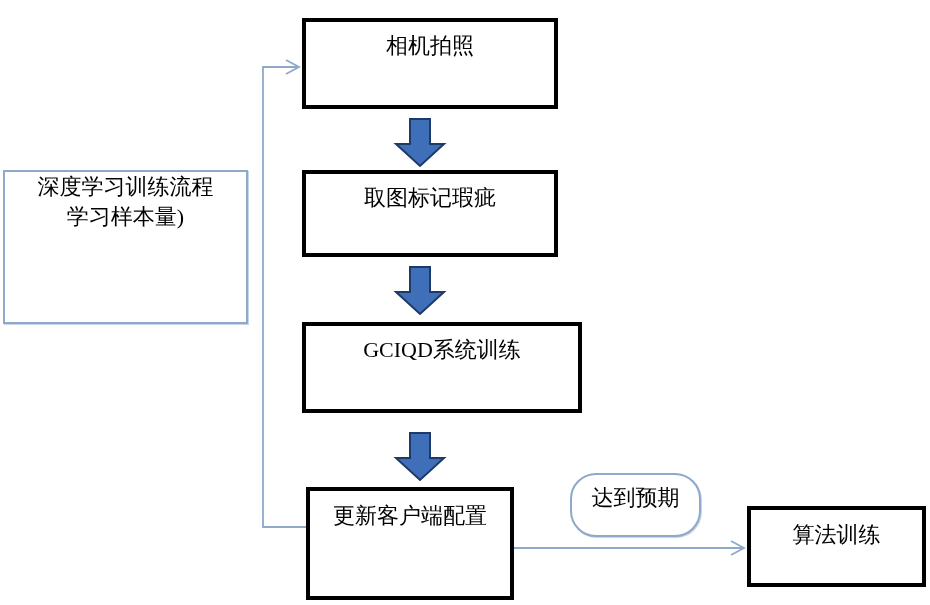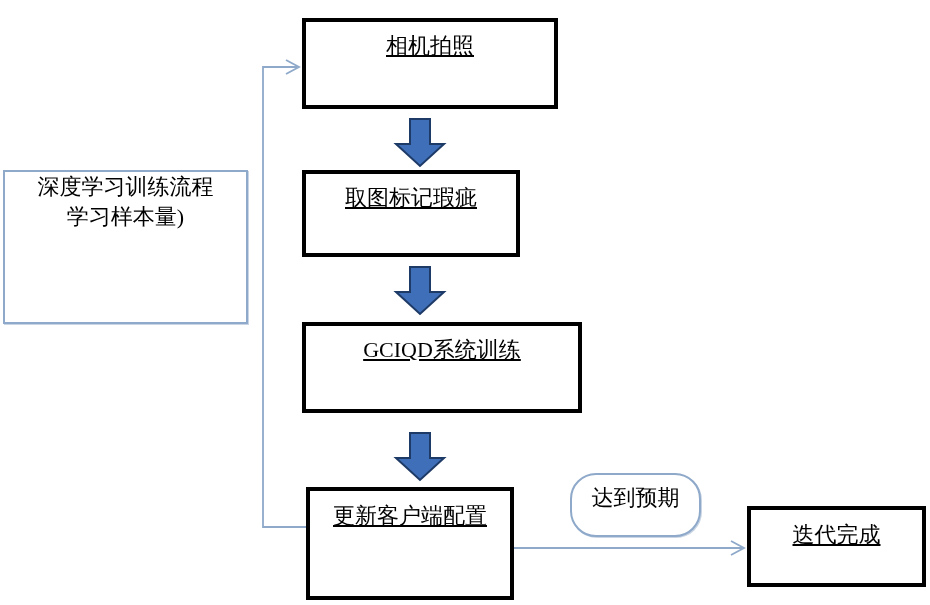--- a/index.html
+++ b/index.html
@@ -27,35 +27,34 @@
     box-sizing: border-box;
     background: #ffffff;
     text-align: center;
     z-index: 1;
     font-size: 22px;
     line-height: 30px;
   }
   .process {
     border: 4px solid #000000;
     padding-top: 9px;
-    text-decoration: underline;
   }
   .soft {
     border: 2px solid #8ea9c9;
     box-shadow: 1px 1px 0 #c9d5e4;
   }
   .note-box {
     left: 3px; top: 170px;
     width: 245px; height: 154px;
     padding-top: 0;
   }
   .note-title { margin: 0; }
   .note-body { margin-top: 26px; }
   .step-1 { left: 302px; top: 18px;  width: 256px; height: 91px; }
-  .step-2 { left: 302px; top: 170px; width: 218px; height: 87px; }
+  .step-2 { left: 302px; top: 170px; width: 256px; height: 87px; }
   .step-3 { left: 302px; top: 322px; width: 280px; height: 91px; }
   .step-4 { left: 306px; top: 487px; width: 208px; height: 113px; line-height: 32px; }
   .condition-box {
     left: 570px; top: 473px;
     width: 131px; height: 64px;
     padding-top: 8px;
     border-radius: 26px;
   }
   .end-box {
     left: 747px; top: 506px;
@@ -109,16 +108,16 @@
 
   <div class="box process step-4">
     <div>更新客户端配置</div>
   </div>
 
   <div class="box soft condition-box">
     <div>达到预期</div>
   </div>
 
   <div class="box process end-box">
-    <div>迭代完成</div>
+    <div>算法训练</div>
   </div>
 
 </div>
 
 </body></html>

